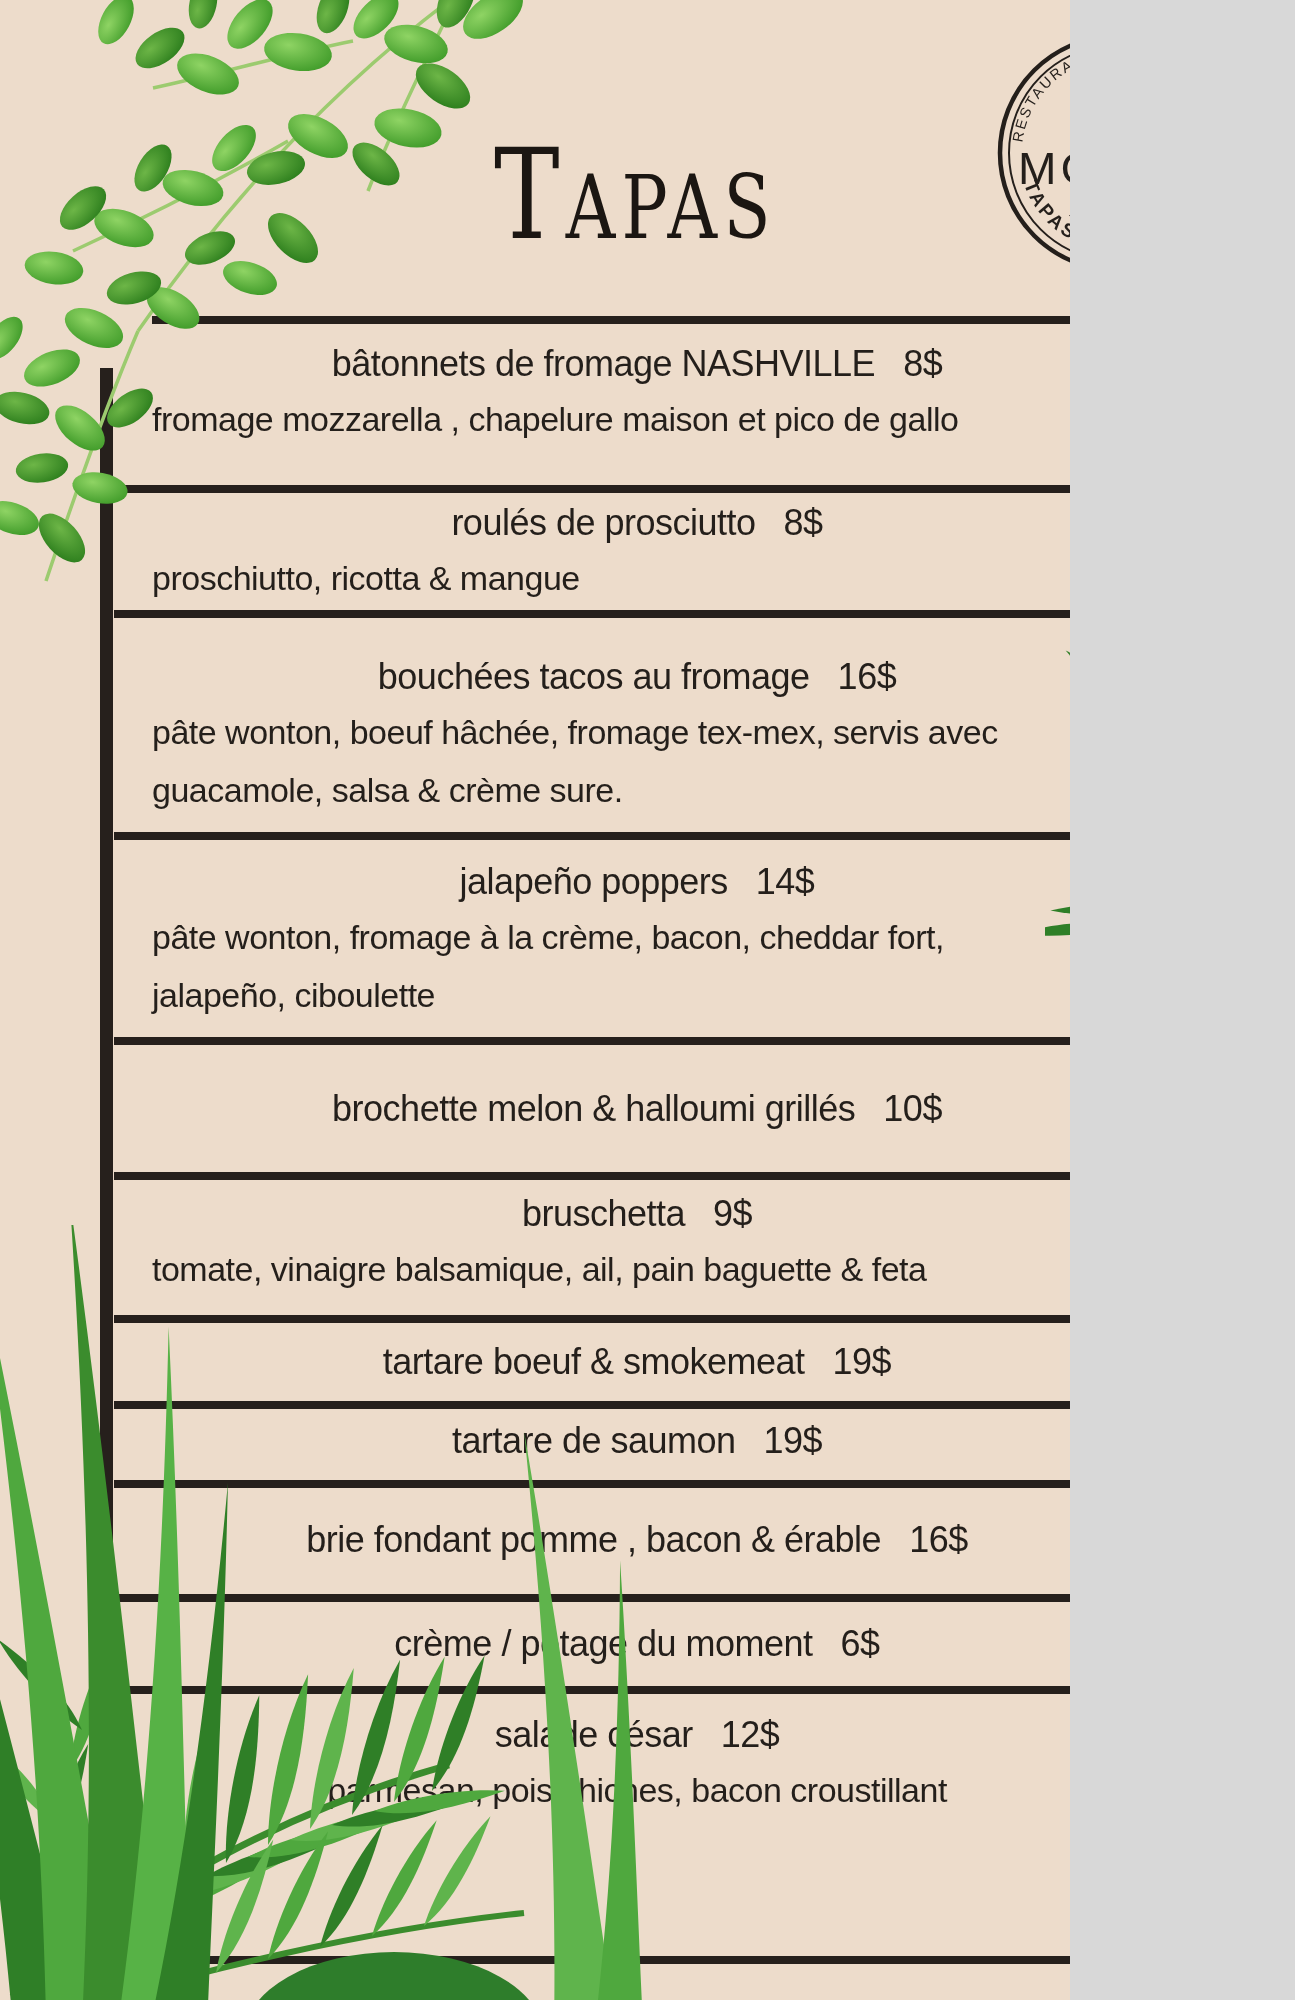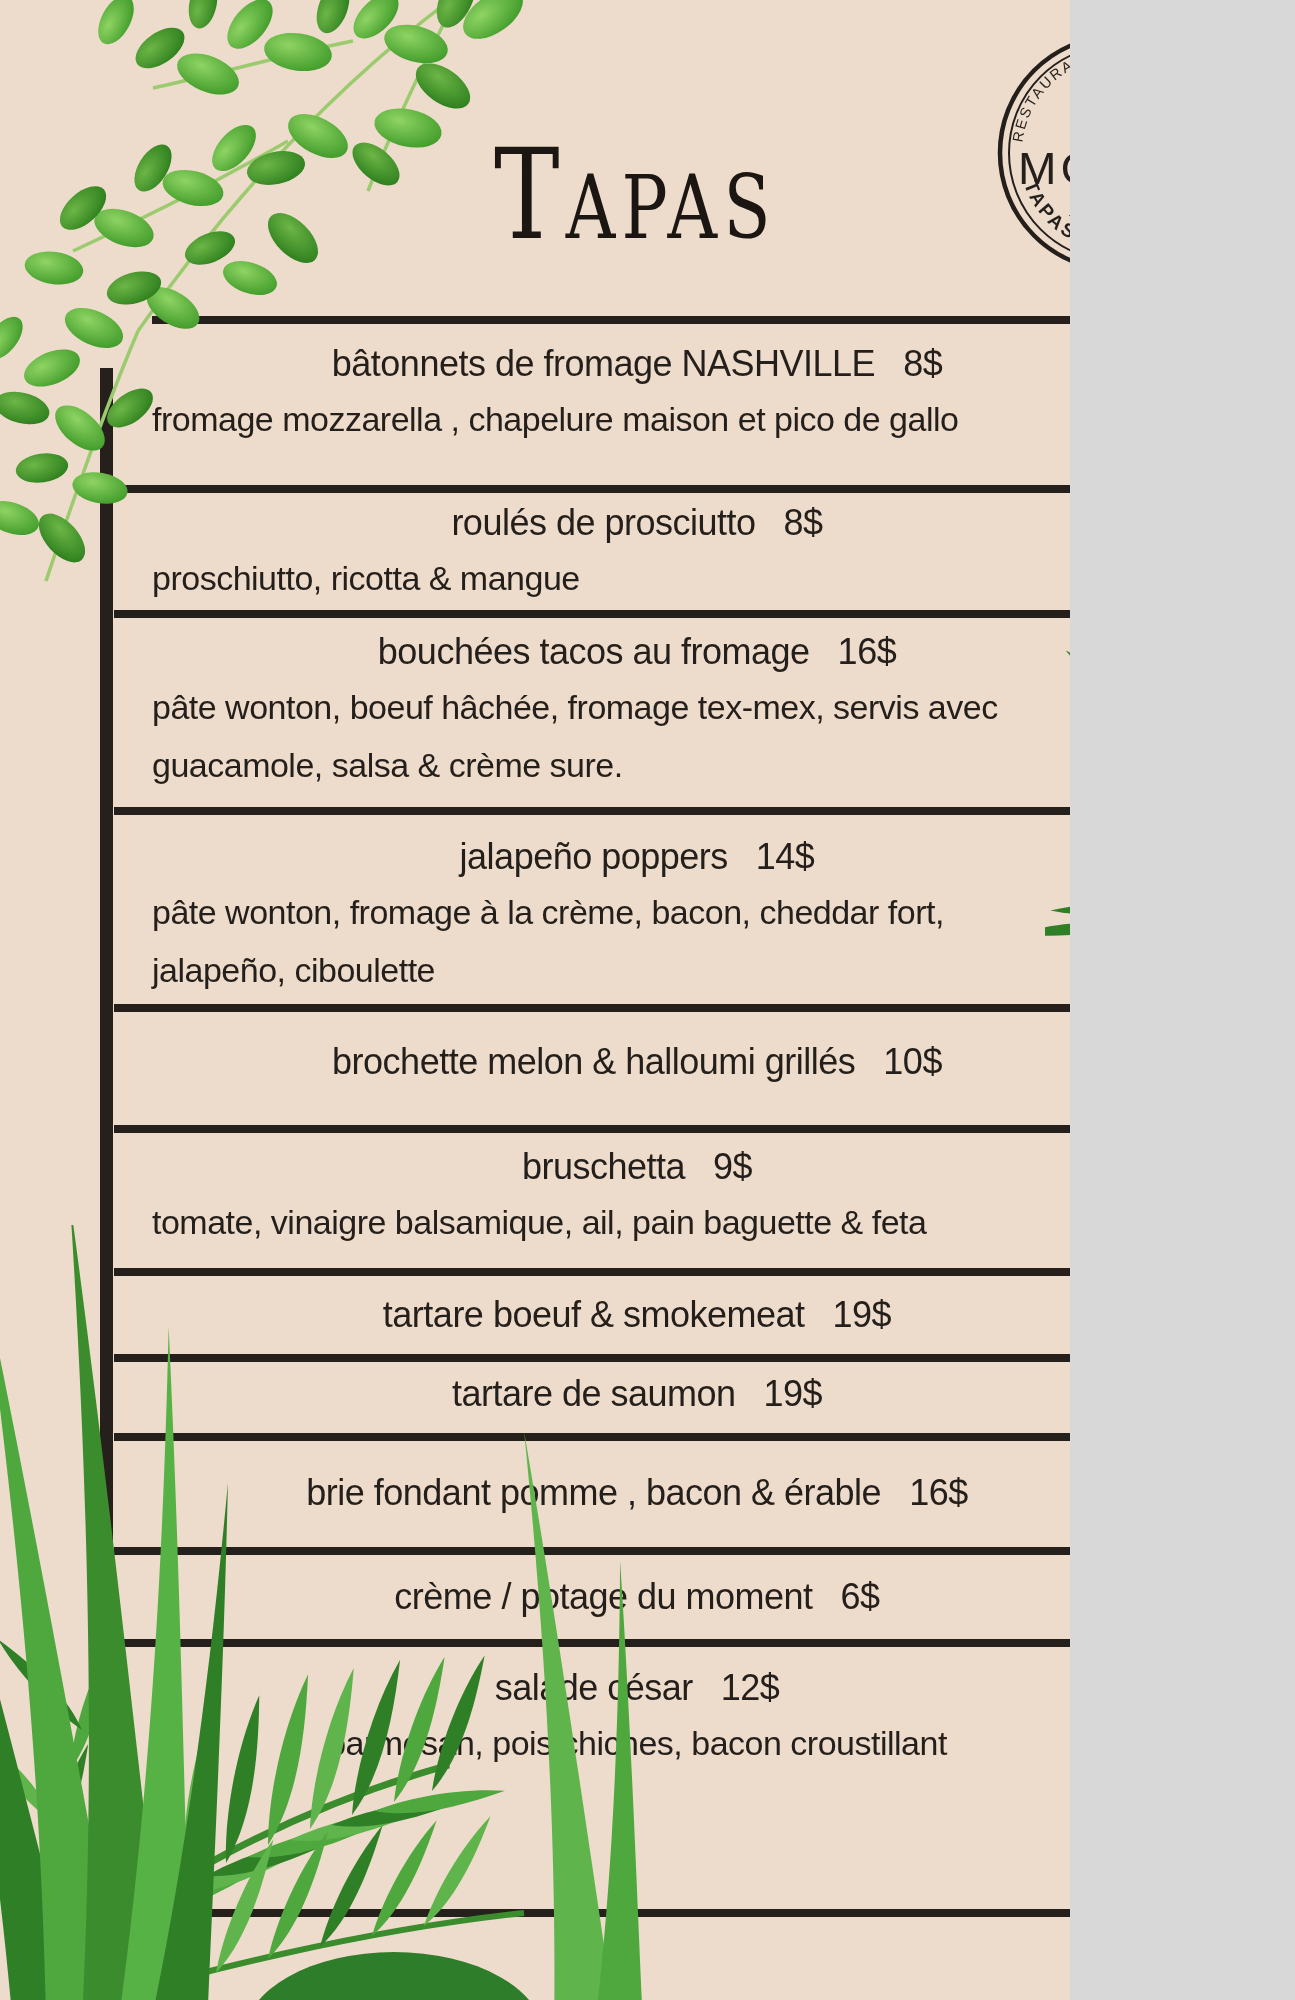--- a/index.html
+++ b/index.html
@@ -19,22 +19,22 @@
   .vbar{position:absolute;left:100px;top:368px;width:13px;height:1572px;background:#26201C;z-index:1;}
   
   .menu{position:absolute;left:114px;top:316px;width:1046px;z-index:2;}
   .sep{height:8px;background:#26201C;}
   .sep-first{margin-left:38px;}
   .sep-last{margin-left:26px;}
   .name-row{text-align:center;font-weight:normal;font-size:36px;line-height:52px;letter-spacing:-0.5px;white-space:nowrap;}
   .pr{margin-left:28px;}
   .desc{font-size:34px;line-height:58px;letter-spacing:-0.5px;padding-left:38px;white-space:nowrap;}
   .desc-center{text-align:center;padding-left:0;}
-  .p1{padding:14px 0 37px}.p2{padding:4px 0 3px}.p3{padding:8px 0 13px}
-  .p4{padding:16px 0 5px}.p5{padding:24px 0 37px}.p6{padding:8px 0 17px}
+  .p1{padding:14px 0 37px}.p2{padding:4px 0 3px}.p3{padding:33px 0 13px}
+  .p4{padding:16px 0 13px}.p5{padding:38px 0 37px}.p6{padding:8px 0 17px}
   .p7{padding:13px 0 13px}.p8{padding:6px 0 13px}.p9{padding:26px 0 28px}
   .p10{padding:16px 0 16px}.p11{padding:15px 0 137px}
   
   .logo{position:absolute;left:994px;top:30px;z-index:3;}
   .logo text{fill:#241F1B;font-family:"Liberation Sans", sans-serif;}
   
   .foliage{position:absolute;z-index:6;pointer-events:none;}
   .leaf-topleft{left:-12px;top:-14px;}
   .leaf-right{left:1045px;top:420px;}
   .leaf-bottomleft{left:-6px;top:1225px;}

